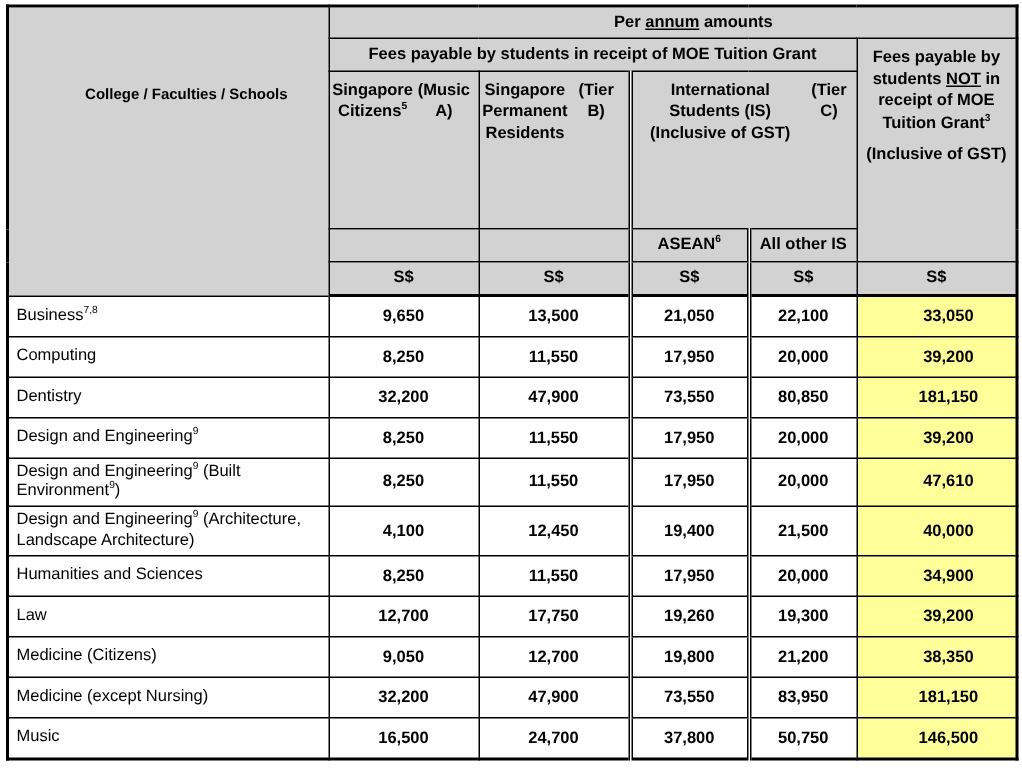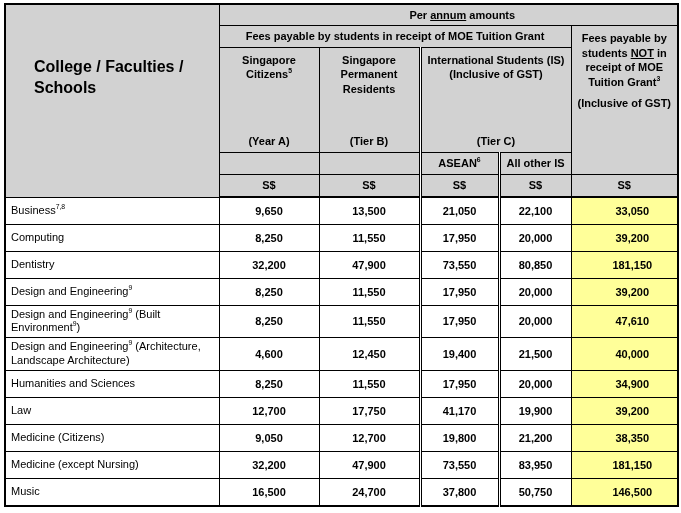--- a/index.html
+++ b/index.html
@@ -2,29 +2,29 @@
 <html style="--header-bg: #d2d2d2; --highlight-bg: #ffff99;"><head>
 <meta charset="utf-8">
 <style>
   html,body{margin:0;padding:0;background:#fff;}
   body{font-family:"Liberation Sans",sans-serif;color:#000;}
   .page{width:673px;padding:3px 4px 4px 4px;}
   .title{font-size:13px;font-weight:bold;text-decoration:underline;margin:2px 0 9px 0;letter-spacing:.1px;}
   table.fees{border-collapse:collapse;table-layout:fixed;width:673px;border:2px solid #000;}
   td{border:1px solid #000;font-size:11px;padding:0;overflow:hidden;}
   td.hd{background:var(--header-bg,#d2d2d2);font-weight:bold;text-align:center;vertical-align:middle;line-height:1.3;}
-  td.col-hd{text-align:left;vertical-align:top;padding:52px 4px 0 5px;font-size:16px;}
+  td.col-hd{text-align:center;vertical-align:top;padding:52px 4px 0 5px;font-size:10px;}
   .r1 td{height:20px;padding-left:28px;}
   .r2 td{height:21px;}
   .r3 td{height:104px;}
   .r4 td{height:21px;}
   .r5 td{height:21px;border-bottom:2px solid #000;}
   td.not-cell{vertical-align:top;padding:5px 6px 0 6px;line-height:1.32;}
   .gst{margin-top:7px;}
-  .tier-flex{display:flex;flex-direction:column;justify-content:space-between;height:102px;padding:4px 2px 3px 2px;box-sizing:border-box;}
+  .tier-flex{display:flex;flex-direction:row;justify-content:space-between;height:102px;padding:4px 2px 3px 2px;box-sizing:border-box;}
   tbody td{height:22px;background:#fff;}
   td.school{text-align:left;padding:2px 4px 2px 5px;font-weight:normal;line-height:1.25;}
   td.num{text-align:center;font-weight:bold;}
   td.hl{background:var(--highlight-bg,#ffff99);padding-left:16px;}
   .dl{border-left:3px double #000;}
   sup{font-size:0.62em;vertical-align:super;line-height:0;}
   .ul{text-decoration:underline;}
 </style>
 </head>
 <body>
@@ -49,21 +49,21 @@
         <td class="hd" colspan="4">Fees payable by students in receipt of MOE Tuition Grant</td>
         <td class="hd not-cell" rowspan="3">
           <div>Fees payable by students <span class="ul">NOT</span> in receipt of MOE Tuition Grant<sup>3</sup></div>
           <div class="gst">(Inclusive of GST)</div>
         </td>
       </tr>
       <tr class="r3">
         <td class="hd">
           <div class="tier-flex">
             <div>Singapore<br>Citizens<sup>5</sup></div>
-            <div>(Year A)</div>
+            <div>(Music A)</div>
           </div>
         </td>
         <td class="hd">
           <div class="tier-flex">
             <div>Singapore<br>Permanent<br>Residents</div>
             <div>(Tier B)</div>
           </div>
         </td>
         <td class="hd dl" colspan="2">
           <div class="tier-flex">
@@ -122,40 +122,40 @@
         <tr>
           <td class="school">Design and Engineering<sup>9</sup> (Built Environment<sup>9</sup>)</td>
           <td class="num">8,250</td>
           <td class="num">11,550</td>
           <td class="num dl">17,950</td>
           <td class="num dl">20,000</td>
           <td class="num hl">47,610</td>
         </tr>
         <tr>
           <td class="school">Design and Engineering<sup>9</sup> (Architecture,<br>Landscape Architecture)</td>
-          <td class="num">4,600</td>
+          <td class="num">4,100</td>
           <td class="num">12,450</td>
           <td class="num dl">19,400</td>
           <td class="num dl">21,500</td>
           <td class="num hl">40,000</td>
         </tr>
         <tr>
           <td class="school">Humanities and Sciences</td>
           <td class="num">8,250</td>
           <td class="num">11,550</td>
           <td class="num dl">17,950</td>
           <td class="num dl">20,000</td>
           <td class="num hl">34,900</td>
         </tr>
         <tr>
           <td class="school">Law</td>
           <td class="num">12,700</td>
           <td class="num">17,750</td>
-          <td class="num dl">41,170</td>
-          <td class="num dl">19,900</td>
+          <td class="num dl">19,260</td>
+          <td class="num dl">19,300</td>
           <td class="num hl">39,200</td>
         </tr>
         <tr>
           <td class="school">Medicine (Citizens)</td>
           <td class="num">9,050</td>
           <td class="num">12,700</td>
           <td class="num dl">19,800</td>
           <td class="num dl">21,200</td>
           <td class="num hl">38,350</td>
         </tr>

